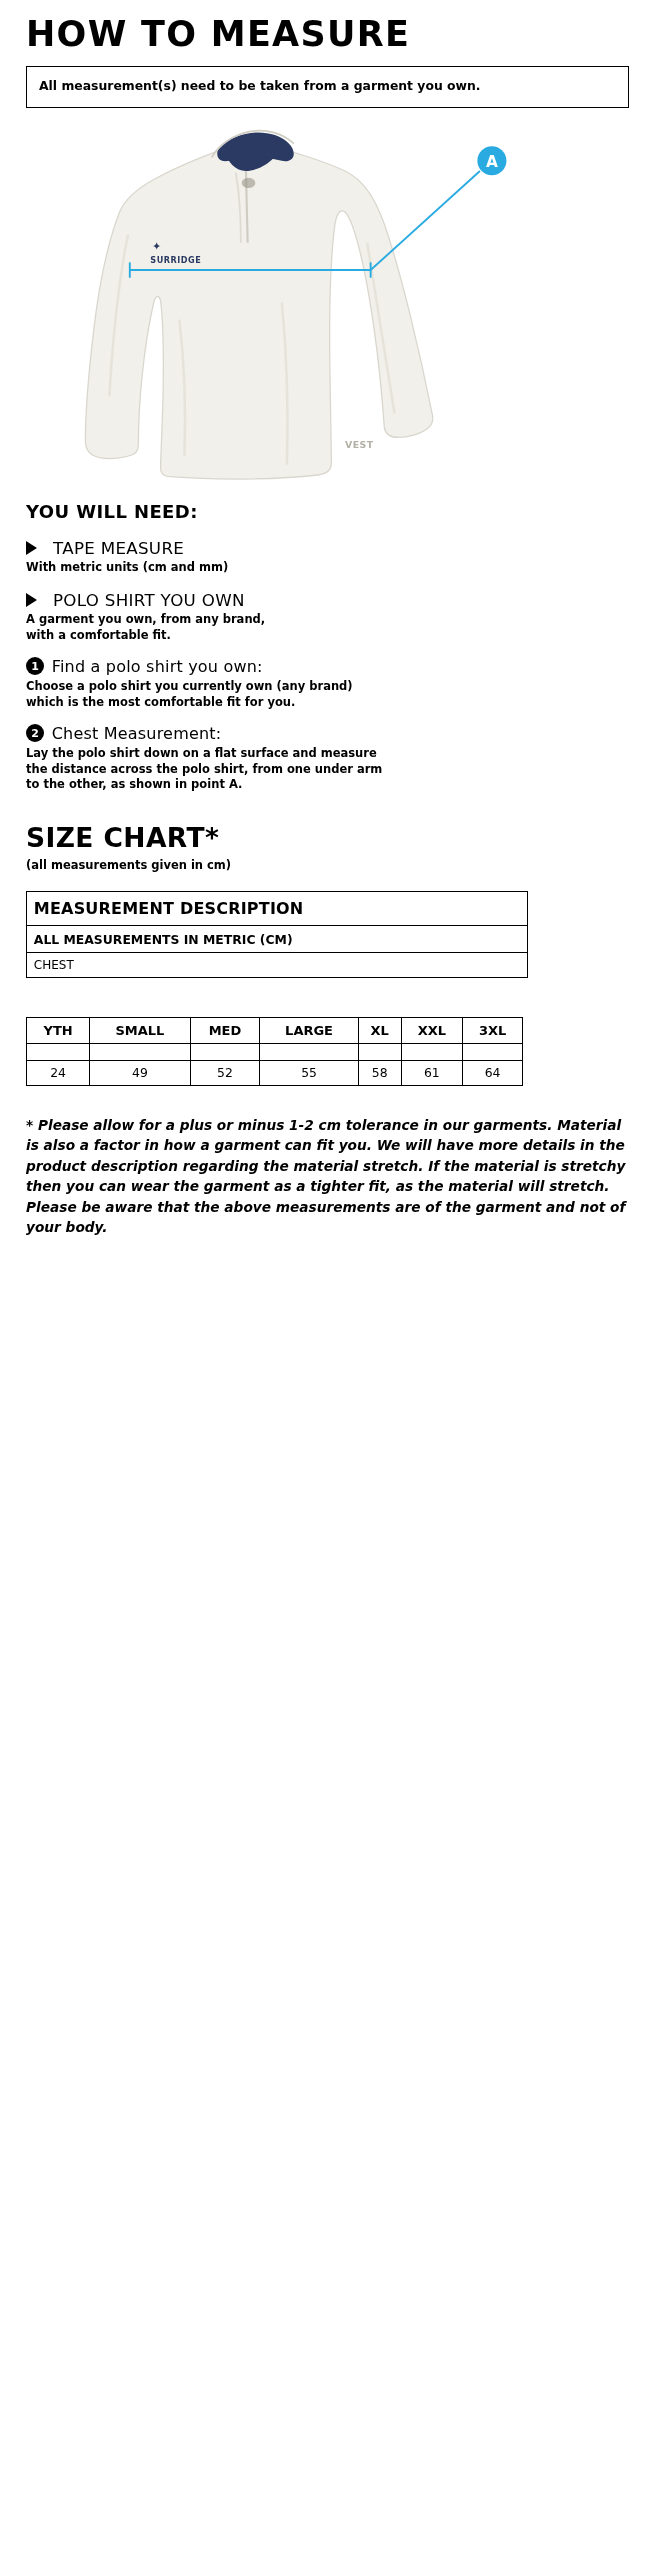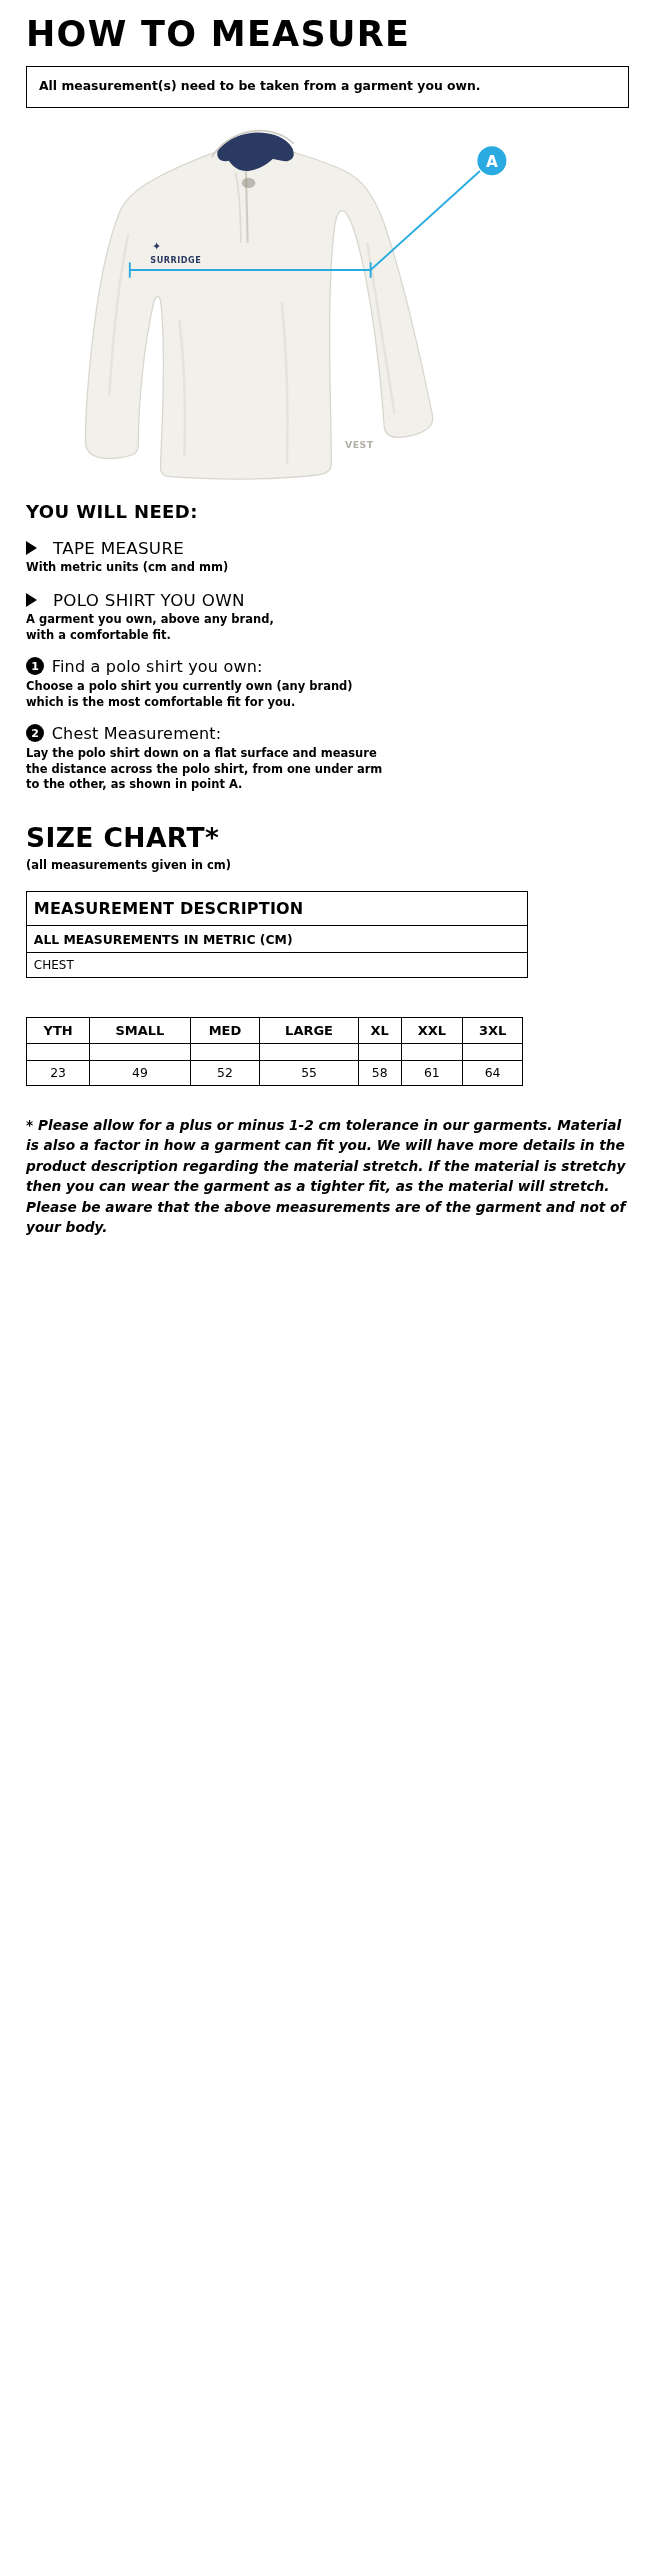--- a/index.html
+++ b/index.html
@@ -256,21 +256,21 @@
       <span class="need-title">TAPE MEASURE</span>
     </div>
     <p class="need-desc">With metric units (cm and mm)</p>
   </div>
 
   <div class="need-item">
     <div class="need-head">
       <span class="tri"></span>
       <span class="need-title">POLO SHIRT YOU OWN</span>
     </div>
-    <p class="need-desc" style="white-space:pre-line">A garment you own, above any brand,
+    <p class="need-desc" style="white-space:pre-line">A garment you own, from any brand,
 with a comfortable fit.</p>
   </div>
 
   <div class="step">
     <div class="step-head">
       <span class="circle-num">1</span>
       <span class="step-title">Find a polo shirt you own:</span>
     </div>
     <p class="step-desc" style="white-space:pre-line">Choose a polo shirt you currently own (any brand)
 which is the most comfortable fit for you.</p>
@@ -317,21 +317,21 @@
     <tr>
       <td class="blank"></td>
       <td class="blank"></td>
       <td class="blank"></td>
       <td class="blank"></td>
       <td class="blank"></td>
       <td class="blank"></td>
       <td class="blank"></td>
     </tr>
     <tr>
-      <td>23</td>
+      <td>24</td>
       <td>49</td>
       <td>52</td>
       <td>55</td>
       <td>58</td>
       <td>61</td>
       <td>64</td>
     </tr>
   </tbody>
     </table>
 

